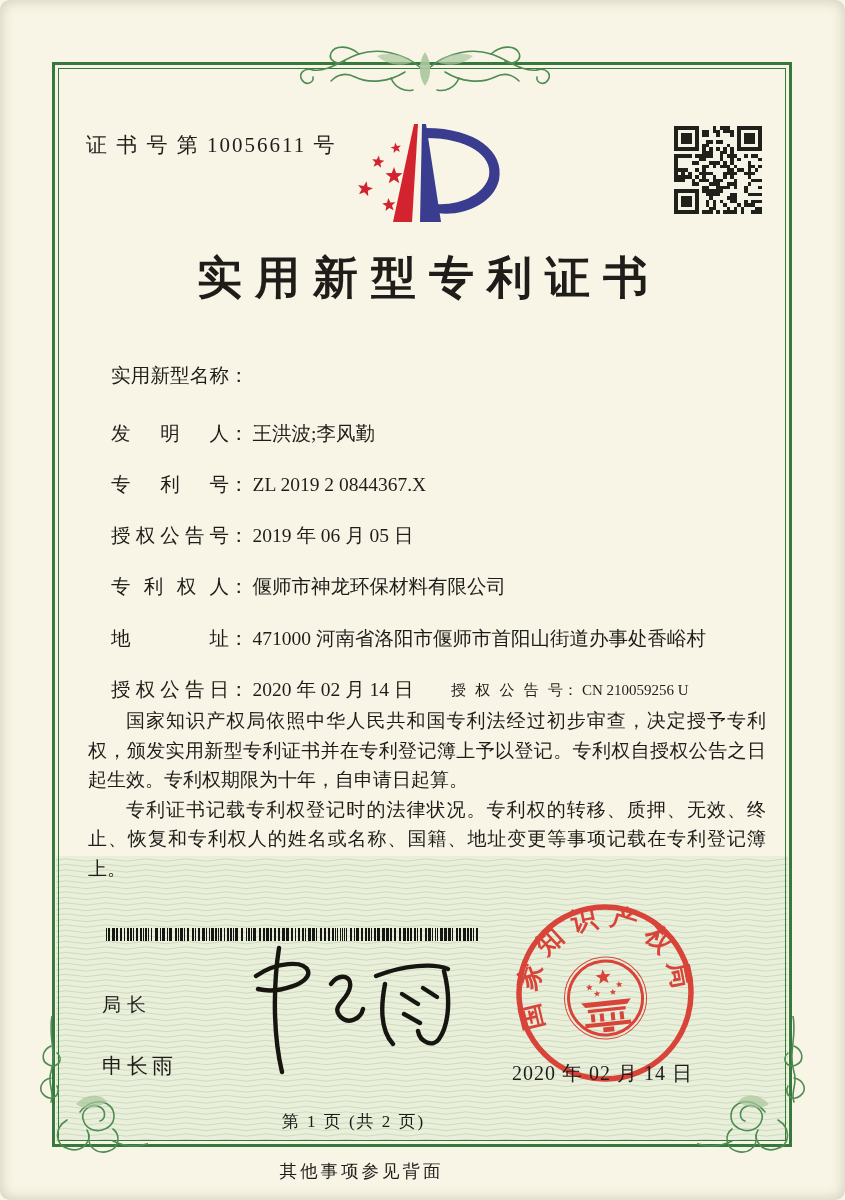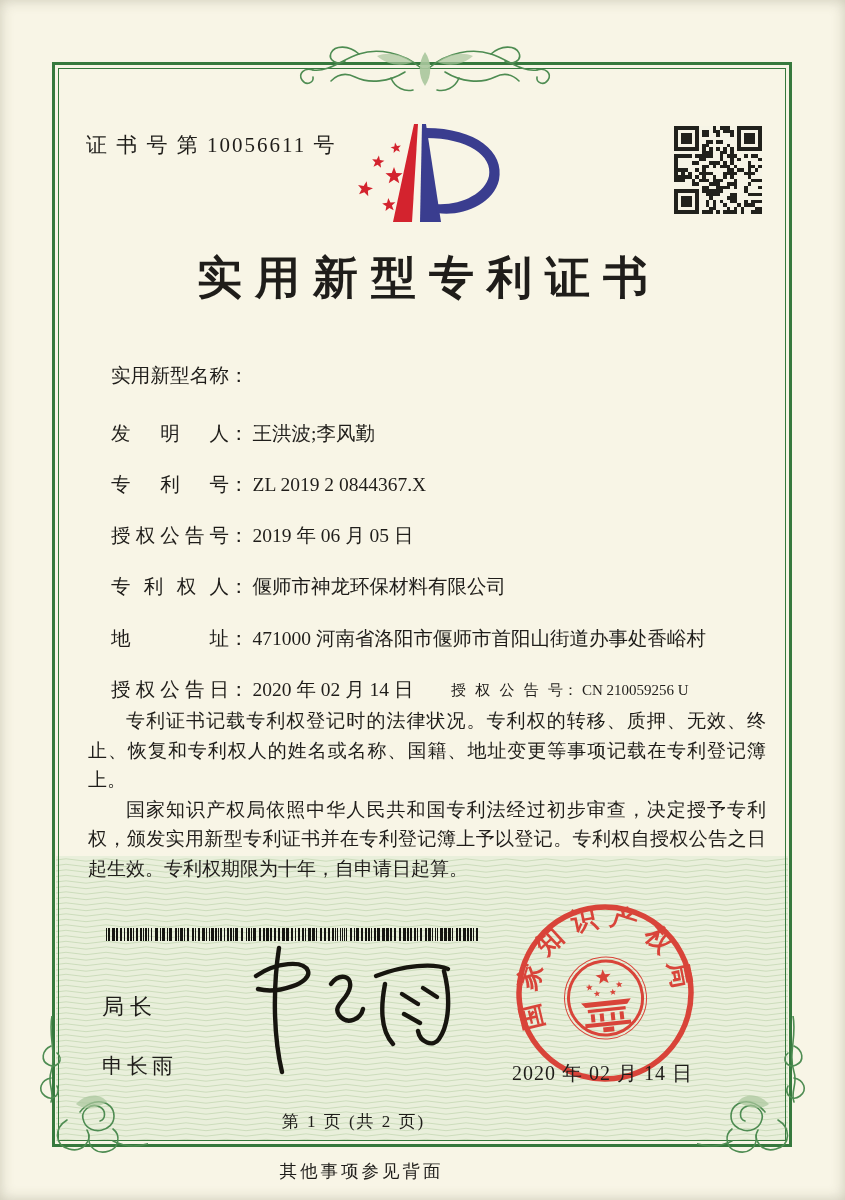--- a/index.html
+++ b/index.html
@@ -2,21 +2,21 @@
 <html style="--border-green: #36793d; --orn-green: #4e8c52; --orn-fill: #a9c69c; --band-green: #e9efdb; --seal-red: #d8382e; --logo-red: #d3232e; --logo-blue: #3a3d8f;"><head>
 <meta charset="utf-8">
 <style>
   html,body{margin:0;padding:0;}
   body{
     width:845px;height:1200px;position:relative;overflow:hidden;
     background:#f8f5e6;
     font-family:"Liberation Serif","DejaVu Serif",serif;
     color:#1f1d1a;
   }
-  .page{position:absolute;inset:0;box-shadow:inset 0 0 14px rgba(90,85,60,.28);}
+  .page{position:absolute;inset:0;box-shadow:inset 0 0 14px rgba(90,85,60,.28);border-radius:10px;}
   
   #waves{position:absolute;left:56px;top:856px;z-index:0;}
   
   .frame{position:absolute;left:52px;top:62px;width:734px;height:1079px;
     border:3px solid var(--border-green);z-index:1;}
   .frame-inner{position:absolute;inset:3px;border:1px solid var(--border-green);}
   .orn{position:absolute;z-index:2;pointer-events:none;}
   
   .abs{position:absolute;z-index:3;}
   .cert-no{left:86px;top:131px;font-size:21px;letter-spacing:2px;}
@@ -24,21 +24,21 @@
     font-weight:bold;letter-spacing:13px;text-indent:13px;}
   .field-row{left:88px;width:690px;display:flex;align-items:flex-start;font-size:19.5px;line-height:24px;margin-left:23px;}
   .flabel{flex:0 0 118px;text-align:justify;text-align-last:justify;}
   .fcolon{flex:0 0 auto;}
   .fvalue{margin-left:4px;white-space:nowrap;}
   .grant-2{position:absolute;left:340px;top:0;display:flex;font-size:15px;}
   .grant-2 .flabel{flex:0 0 112px;}
   .paras{left:88px;top:706px;width:678px;font-size:19px;line-height:29.5px;text-align:justify;}
   .paras p{margin:0;text-indent:2em;}
   #barcode{position:absolute;left:106px;top:928px;z-index:3;}
-  .signer-title{left:102px;top:992px;font-size:22px;letter-spacing:6px;z-index:4;}
+  .signer-title{left:102px;top:992px;font-size:19px;letter-spacing:6px;z-index:4;}
   .signer-name{left:102px;top:1052px;font-size:21px;letter-spacing:4px;z-index:4;}
   #signature{position:absolute;left:218px;top:938px;z-index:5;}
   #seal{position:absolute;left:505px;top:896px;z-index:4;opacity:.93;}
   .seal-date{left:512px;top:1060px;font-size:20px;letter-spacing:1px;z-index:5;}
   .page-num{left:0;top:1110px;width:707px;text-align:center;font-size:17px;letter-spacing:2px;}
   .back-note{left:0;top:1159px;width:723px;text-align:center;font-size:17.5px;letter-spacing:3px;}
   #logo{position:absolute;left:338px;top:118px;z-index:3;}
   #qr{position:absolute;left:674px;top:126px;z-index:3;}
   .orn path,.orn circle{fill:none;stroke:var(--orn-green);stroke-width:1.6;stroke-linecap:round;}
   .orn .fillleaf{fill:var(--orn-fill);stroke:none;opacity:.7;}
@@ -519,22 +519,22 @@
       <span class="fcolon">：</span>
     <span class="fvalue">2020 年 02 月 14 日</span>
     <span class="grant-2">
       <span class="flabel">授权公告号</span>
         <span class="fcolon">：</span>
       <span class="fvalue">CN 210059256 U</span>
     </span>
   </div>
 
   <div class="abs paras">
+    <p>国家知识产权局依照中华人民共和国专利法经过初步审查，决定授予专利权，颁发实用新型专利证书并在专利登记簿上予以登记。专利权自授权公告之日起生效。专利权期限为十年，自申请日起算。</p>
     <p>专利证书记载专利权登记时的法律状况。专利权的转移、质押、无效、终止、恢复和专利权人的姓名或名称、国籍、地址变更等事项记载在专利登记簿上。</p>
-    <p>国家知识产权局依照中华人民共和国专利法经过初步审查，决定授予专利权，颁发实用新型专利证书并在专利登记簿上予以登记。专利权自授权公告之日起生效。专利权期限为十年，自申请日起算。</p>
   </div>
 
   <svg id="barcode" width="376" height="13">
     <g id="barcode-bars">
         <rect x="0" y="0" width="1" height="13" fill="#151511"></rect>
         <rect x="2" y="0" width="2" height="13" fill="#151511"></rect>
         <rect x="6" y="0" width="3" height="13" fill="#151511"></rect>
         <rect x="10" y="0" width="2" height="13" fill="#151511"></rect>
         <rect x="14" y="0" width="2" height="13" fill="#151511"></rect>
         <rect x="18" y="0" width="1" height="13" fill="#151511"></rect>

